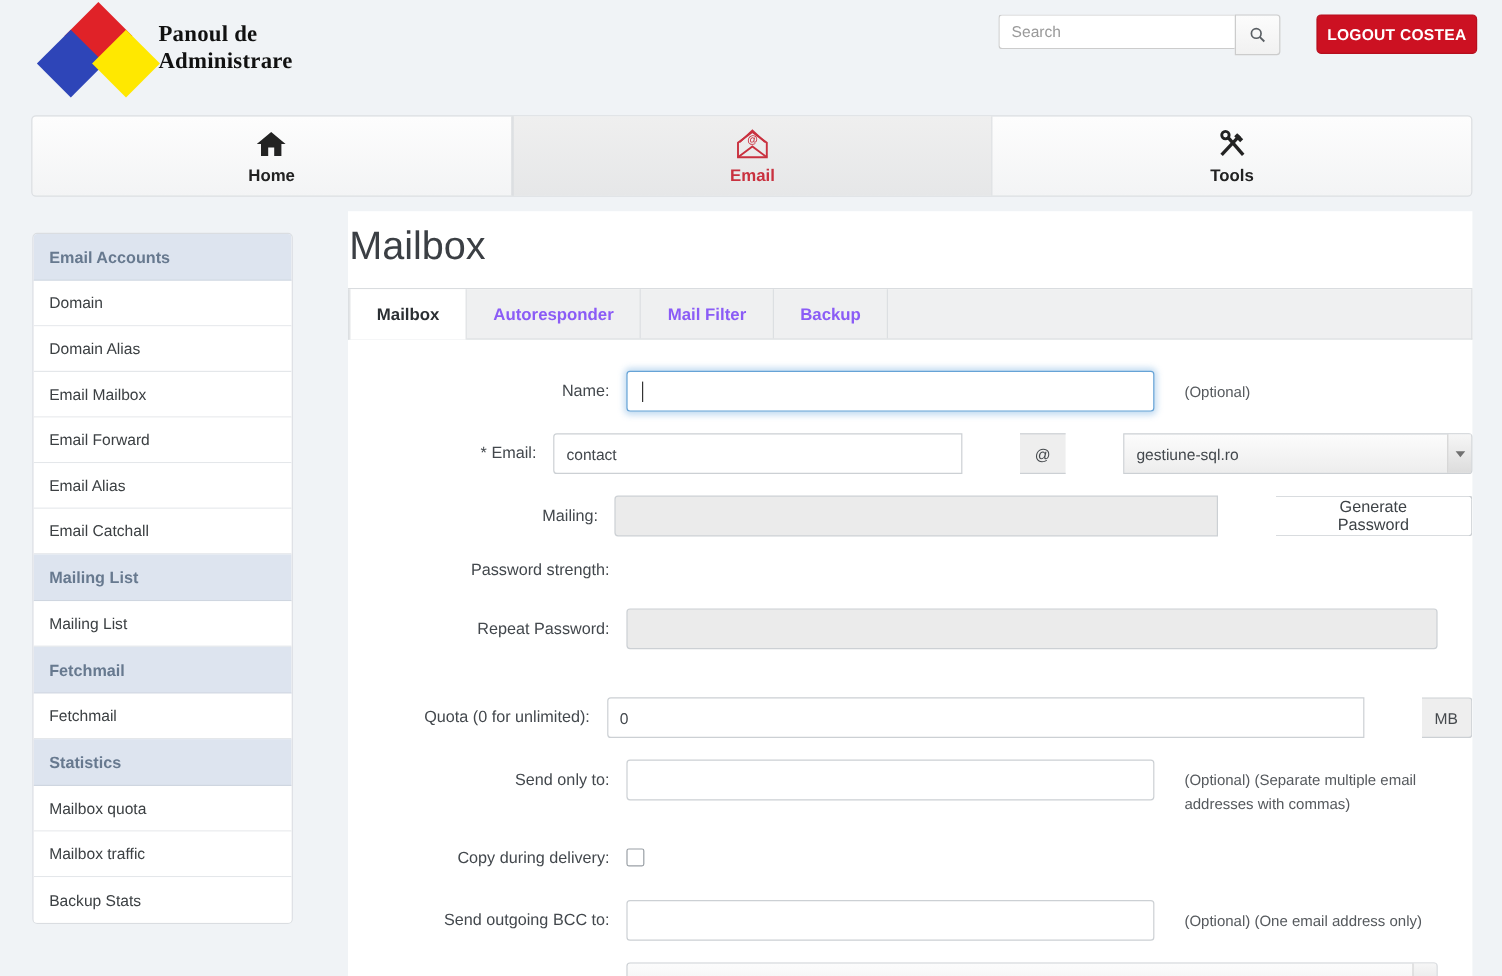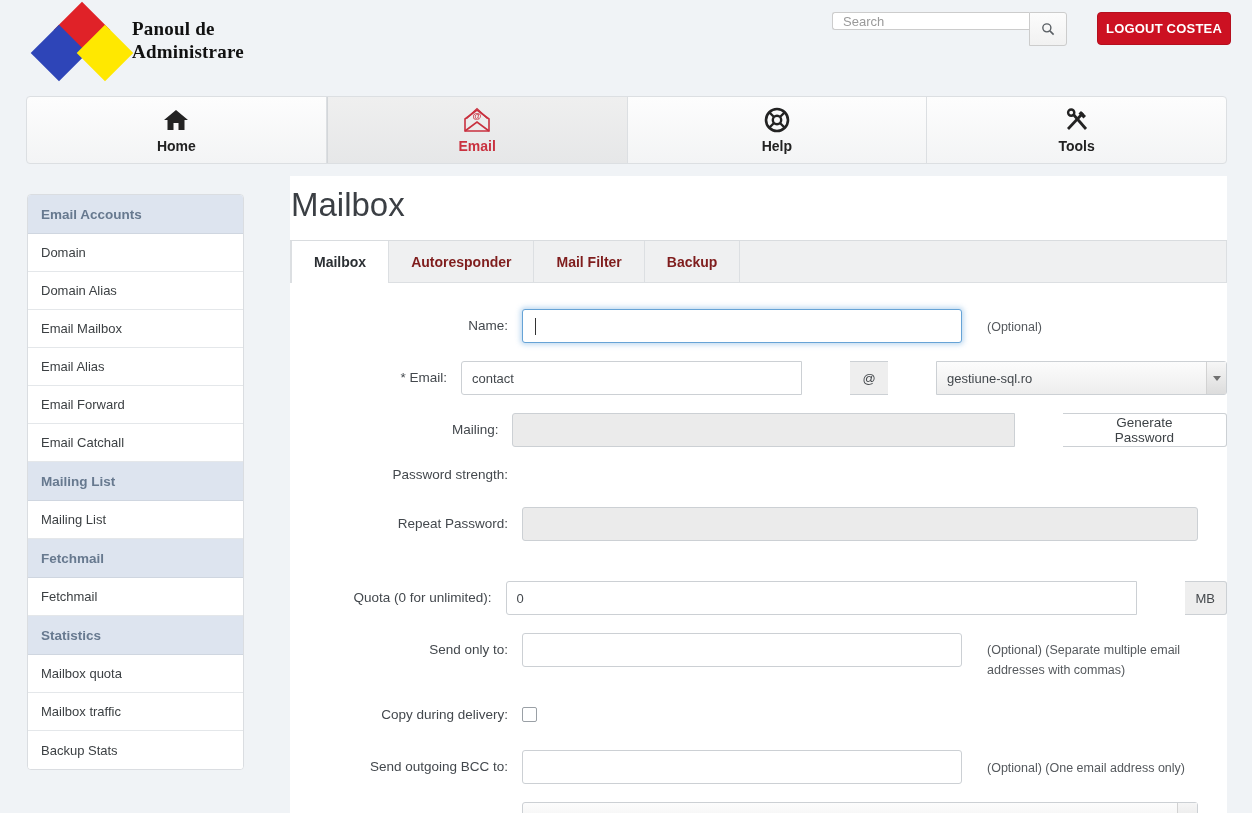--- a/index.html
+++ b/index.html
@@ -46,21 +46,21 @@
     letter-spacing: .2px;
   }
 
   .search-group {
     position: absolute;
     left: 832px; top: 12px;
     display: flex;
     height: 34px;
   }
   .search-input {
-    width: 197px; height: 18px;
+    width: 197px; height: 29px;
     border: 1px solid #ccc;
     border-right: none;
     border-radius: 3px 0 0 3px;
     padding: 0 10px;
     font-size: 13px;
     color: #555;
     background: #fff;
     outline: none;
   }
   .search-input::placeholder { color: #9a9a9a; }
@@ -180,21 +180,21 @@
     border: 1px solid #dcdfe2;
     border-top: none;
     align-items: flex-end;
   }
   .tab {
     height: 41px;
     padding: 0 22px;
     display: flex; align-items: center;
     font-size: 14px;
     font-weight: bold;
-    color: #7f1d1d;
+    color: #8b5cf6;
     border-right: 1px solid #dcdfe2;
     cursor: pointer;
   }
   .tab.active {
     background: #fff;
     color: #2b2f33;
     border-left: 1px solid #dcdfe2;
     margin-bottom: -1px;
     height: 42px;
   }
@@ -356,54 +356,41 @@
       <svg width="30" height="26" viewBox="0 0 30 26">
         <path d="M3 24 L3 12 L15 3 L27 12 L27 24 Z" fill="none" stroke="#c9313f" stroke-width="1.6"></path>
         <path d="M3 24 L15 15 L27 24" fill="none" stroke="#c9313f" stroke-width="1.6"></path>
         <path d="M4.5 11.4 L15 1.6 L25.5 11.4" fill="none" stroke="#c9313f" stroke-width="1.4"></path>
         <text x="15" y="12" font-size="9" font-family="Liberation Sans, sans-serif" fill="#c9313f" text-anchor="middle">@</text>
       </svg>
     </span>
     <span>Email</span>
   </div>
 
-  <div class="mainnav-item">
-    <span class="mainnav-icon">
-      <svg width="26" height="26" viewBox="0 0 26 26">
-        <circle cx="13" cy="13" r="11" fill="none" stroke="#232323" stroke-width="2.6"></circle>
-        <circle cx="13" cy="13" r="4.2" fill="none" stroke="#232323" stroke-width="2.4"></circle>
-        <line x1="5.5" y1="5.5" x2="10" y2="10" stroke="#232323" stroke-width="2.4"></line>
-        <line x1="16" y1="16" x2="20.5" y2="20.5" stroke="#232323" stroke-width="2.4"></line>
-        <line x1="20.5" y1="5.5" x2="16" y2="10" stroke="#232323" stroke-width="2.4"></line>
-        <line x1="10" y1="16" x2="5.5" y2="20.5" stroke="#232323" stroke-width="2.4"></line>
-      </svg>
-    </span>
-    <span>Help</span>
-  </div>
 
   <div class="mainnav-item">
     <span class="mainnav-icon">
       <svg width="26" height="26" viewBox="0 0 26 26">
         <line x1="4" y1="22" x2="19" y2="6" stroke="#232323" stroke-width="2.8"></line>
         <path d="M17 4 L22 9 L19.5 11.5 L14.5 6.5 Z" fill="#232323"></path>
         <line x1="22" y1="22" x2="9" y2="7" stroke="#232323" stroke-width="2.8"></line>
         <circle cx="7.2" cy="5.6" r="3.1" fill="none" stroke="#232323" stroke-width="2.4"></circle>
       </svg>
     </span>
     <span>Tools</span>
   </div>
 </div>
 
 <div class="sidebar">
   <div class="side-header">Email Accounts</div>
   <div class="side-item">Domain</div>
   <div class="side-item">Domain Alias</div>
   <div class="side-item">Email Mailbox</div>
+  <div class="side-item">Email Forward</div>
   <div class="side-item">Email Alias</div>
-  <div class="side-item">Email Forward</div>
   <div class="side-item">Email Catchall</div>
 
   <div class="side-header">Mailing List</div>
   <div class="side-item">Mailing List</div>
 
   <div class="side-header">Fetchmail</div>
   <div class="side-item">Fetchmail</div>
 
   <div class="side-header">Statistics</div>
   <div class="side-item">Mailbox quota</div>

